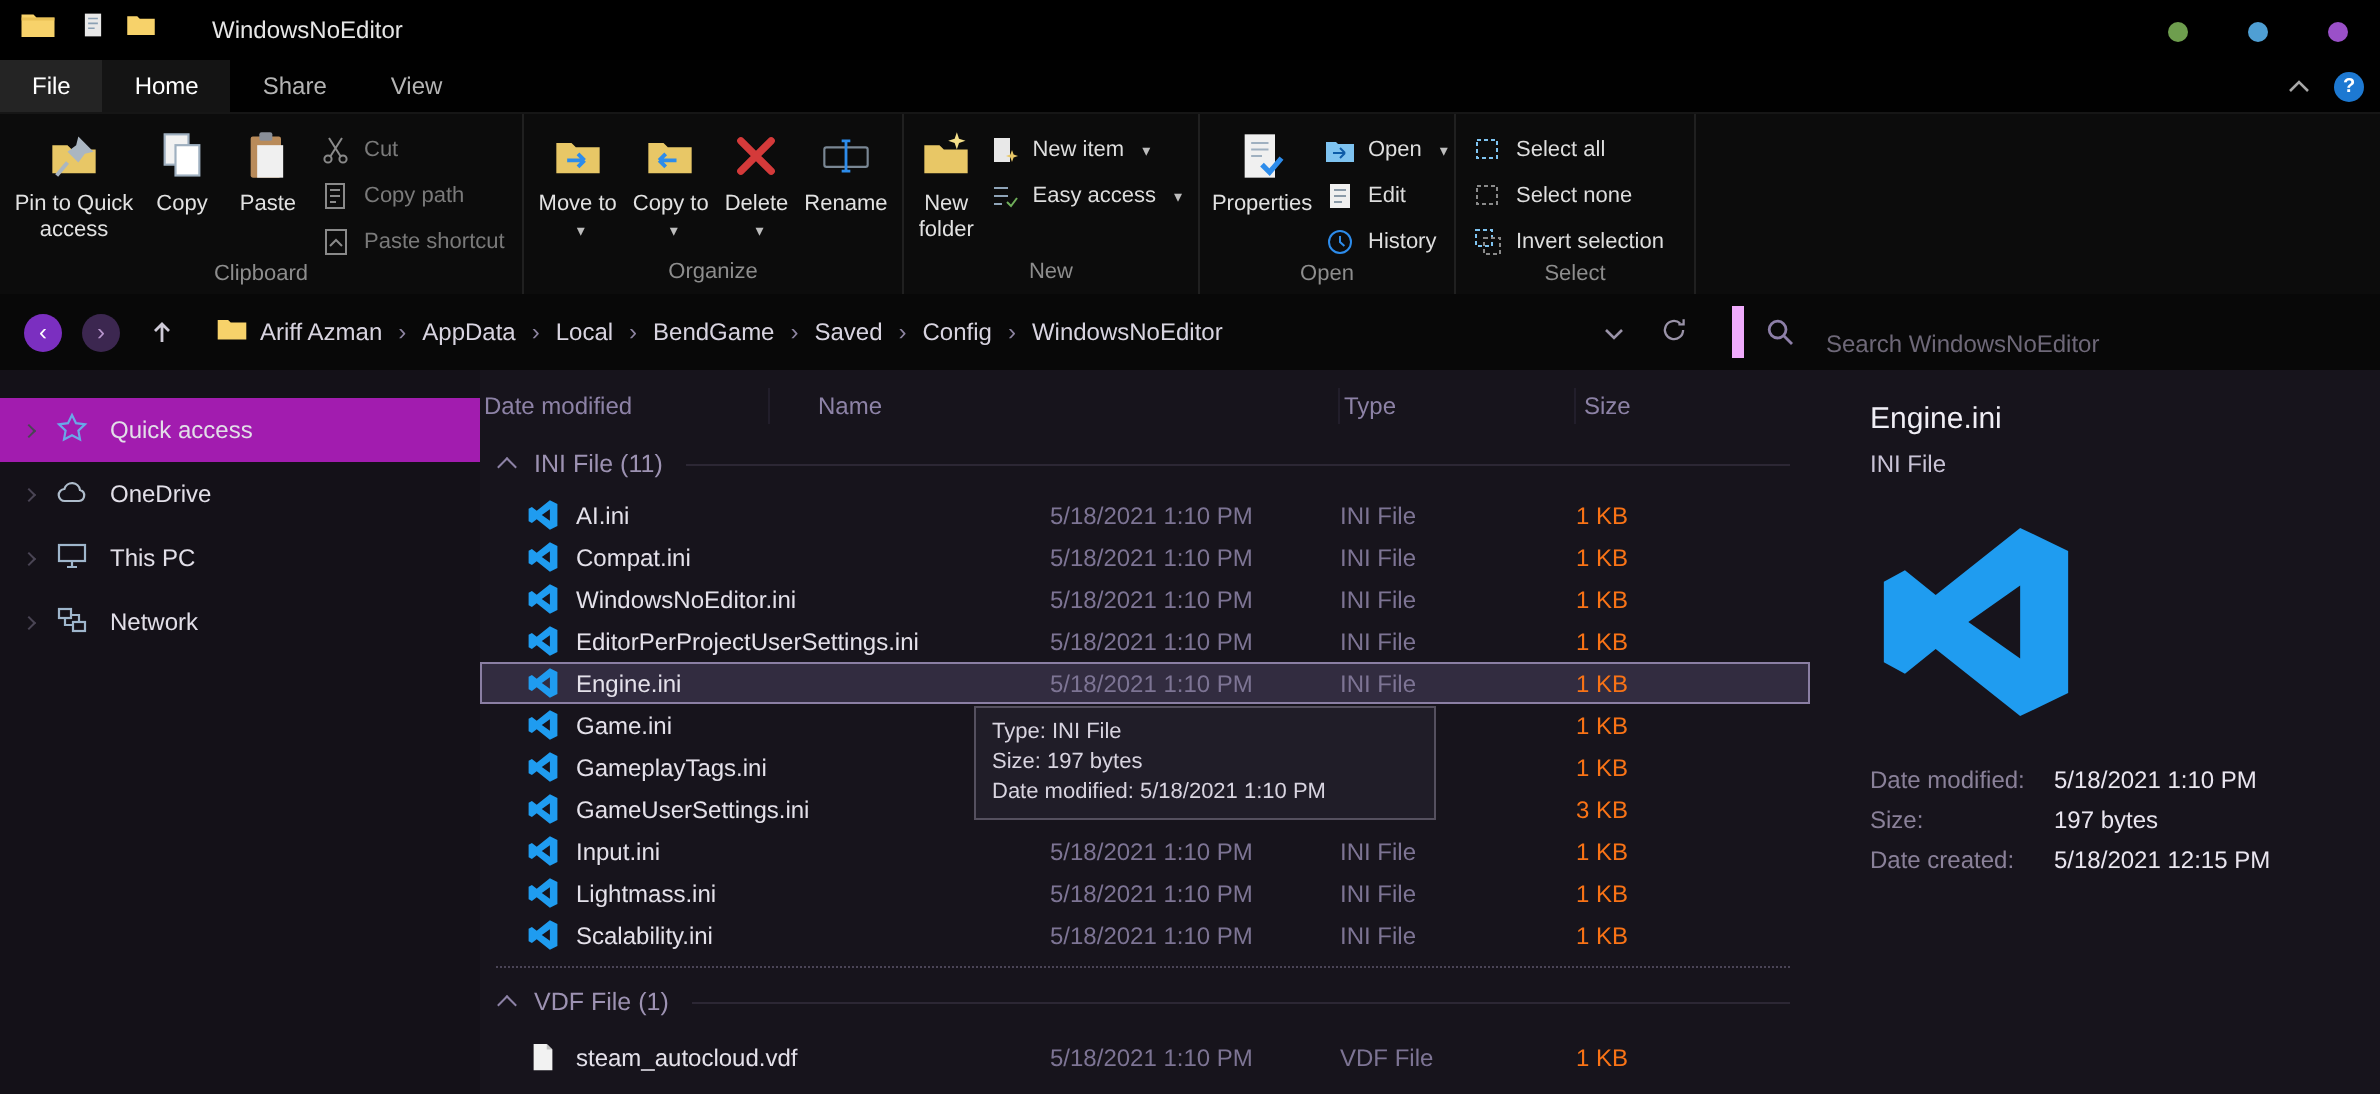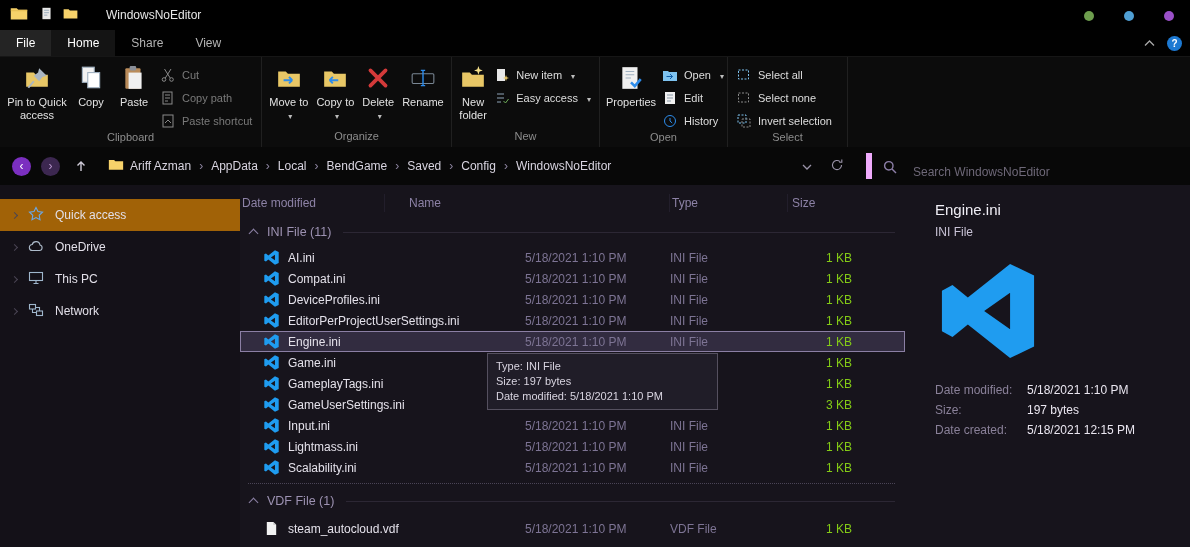--- a/index.html
+++ b/index.html
@@ -52,39 +52,39 @@
   .searchbox input{background:transparent;border:none;outline:none;color:#8a8496;font-size:12px;width:100%;font-family:"Liberation Sans",sans-serif}
   .searchbox input::placeholder{color:#6e6878}
 
   
   .main{position:absolute;top:185px;left:0;right:0;bottom:0;background:#17141c;display:flex}
   .side-scroll{position:absolute;left:1px;top:6px;width:5px;height:60px;background:#35313d;border-radius:3px}
 
   .sidebar{width:240px;background:#141118;padding-top:14px;position:relative}
   .sideitem{height:32px;display:flex;align-items:center;gap:11px;padding-left:28px;font-size:12px;color:#e2dfe8;position:relative}
   .sideitem .expchev{position:absolute;left:12px;width:5px;height:5px;border-right:1.2px solid #4a4554;border-top:1.2px solid #4a4554;transform:rotate(45deg)}
-  .sideitem.current{background:#a16207}
+  .sideitem.current{background:#a21caf}
 
   .filearea{width:665px;position:relative;font-size:12px}
   .colheaders{display:flex;height:24px;margin-top:6px;align-items:center;color:#8d82a6}
   .colheaders .ch{border-right:1px solid #221e2b;height:18px;line-height:18px}
   .ch-name{width:285px;padding-left:24px}
   .ch-date{width:145px;padding-left:2px}
   .ch-type{width:118px;padding-left:2px}
   .ch-size{width:64px;padding-left:4px;border-right:none !important}
   .grouphdr{display:flex;align-items:center;height:22px;margin:6px 10px 0 8px;color:#9d92b2;font-size:12.5px}
   .gcaret{width:7px;height:7px;border-left:1.5px solid #8d82a6;border-top:1.5px solid #8d82a6;transform:rotate(45deg);margin:3px 10px 0 2px}
   .gline{flex:1;height:1px;background:#2c2734;margin-left:12px}
   .rows{margin-top:4px}
   .row{display:flex;height:21px;align-items:center;color:#e4e1ea}
   .cell{white-space:nowrap;overflow:hidden}
   .c-name{width:285px;display:flex;align-items:center;gap:9px;padding-left:24px}
   .c-date{width:145px;color:#7d7494}
   .c-type{width:118px;color:#7d7494}
-  .c-size{width:64px;text-align:right;color:#84cc16}
+  .c-size{width:64px;text-align:left;color:#f97316}
   .row.selected{background:#322c40;box-shadow:inset 0 0 0 1px #8b7fa4}
   .fic{width:15px;height:15px;flex:0 0 15px;display:flex}
   .dotline{border-top:1px dotted #4a4456;margin:5px 10px 0 8px}
   .vdfrows{margin-top:6px}
 
   .tooltip{position:absolute;left:247px;top:168px;width:231px;background:#201d28;border:1px solid #55505f;padding:5px 8px;font-size:11px;color:#d8d4e0;line-height:15px;z-index:5}
 
   .preview{flex:1;padding:16px 0 0 30px}
   .pv-title{font-size:15px;color:#f0eef5}
   .pv-type{font-size:12px;color:#c9c3d6;margin-top:7px}
@@ -484,21 +484,21 @@
             <div class="cell c-type">INI File</div>
             <div class="cell c-size">1 KB</div>
           </div>
           <div class="row">
             <div class="cell c-name">
               <span class="fic">
                 <svg viewBox="0 0 100 100" width="15" height="15">
                   <path fill="#1f9cf0" fill-rule="evenodd" d="M73 1 L98 13 V87 L73 99 L29 64 L13 77 L2 71 V29 L13 23 L29 36 Z M73 31 L46 50 L73 69 Z"></path>
                 </svg>
               </span>
-              <span>DeviceProfiles.ini</span>
+              <span>WindowsNoEditor.ini</span>
             </div>
             <div class="cell c-date">5/18/2021 1:10 PM</div>
             <div class="cell c-type">INI File</div>
             <div class="cell c-size">1 KB</div>
           </div>
           <div class="row">
             <div class="cell c-name">
               <span class="fic">
                 <svg viewBox="0 0 100 100" width="15" height="15">
                   <path fill="#1f9cf0" fill-rule="evenodd" d="M73 1 L98 13 V87 L73 99 L29 64 L13 77 L2 71 V29 L13 23 L29 36 Z M73 31 L46 50 L73 69 Z"></path>

